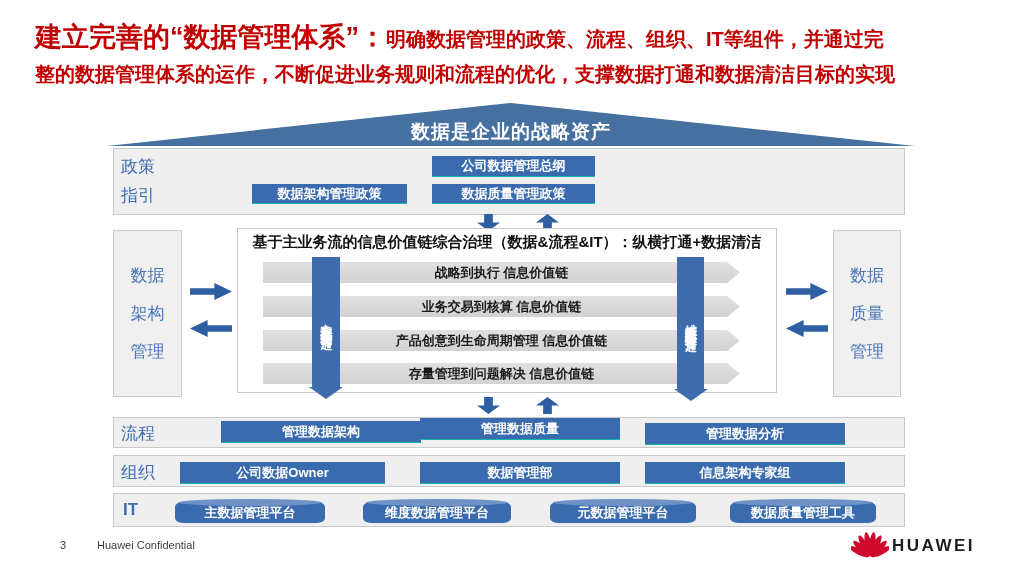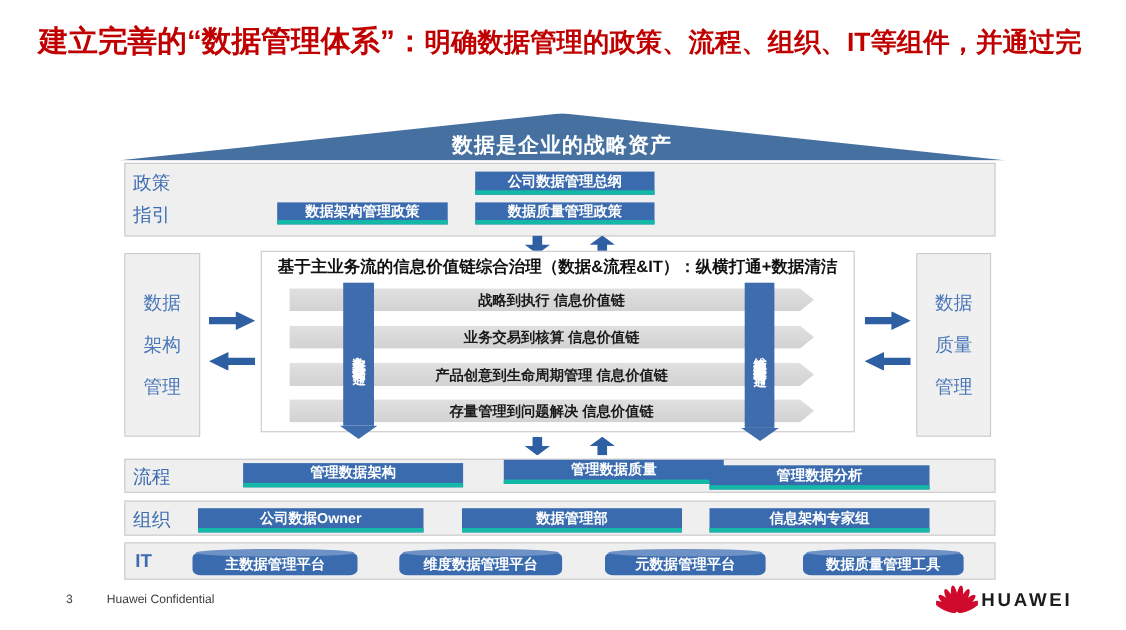--- a/index.html
+++ b/index.html
@@ -3,39 +3,39 @@
 <meta charset="utf-8">
 <style>
   html,body { margin:0; padding:0; background:#fff; }
   body { font-family:"Liberation Sans","DejaVu Sans",sans-serif; }
   .stage { position:relative; width:1024px; height:573px; background:#ffffff; overflow:hidden; }
 
   
   .slide-title { position:absolute; left:35px; top:18px; width:965px; color:#C00000; font-weight:bold; }
   .slide-title .l1 { line-height:38px; white-space:nowrap; }
   .slide-title .lead { font-size:27px; }
-  .slide-title .rest { font-size:24px; }
+  .slide-title .rest { font-size:20px; }
   .slide-title .l2 { font-size:20px; line-height:26px; margin-top:1px; white-space:nowrap; }
 
   
   .roof { position:absolute; left:107px; top:103px; width:808px; height:43px;
           background:#45709F; clip-path:polygon(0 100%, 50% 0, 100% 100%); }
   .roof-label { position:absolute; left:0; right:0; bottom:1px; text-align:center;
                 color:#fff; font-size:19px; font-weight:bold; letter-spacing:1px; }
 
   
   .band { position:absolute; left:113px; width:792px; background:#EFEFEF;
           border:1px solid #C9C9C9; box-sizing:border-box; }
   .side-panel { position:absolute; width:69px; background:#F0F0F0; border:1px solid #CBCBCB;
                 box-sizing:border-box; display:flex; flex-direction:column; justify-content:center;
                 align-items:center; gap:15px; color:#4A76B8; font-size:17px; }
   .band-label { position:absolute; color:#3E6CB0; font-size:17px; }
 
   
-  .bluebox { position:absolute; background:#3A6BAE; border-bottom:4px solid #14b8a6;
+  .bluebox { position:absolute; background:#3A6BAE; border-bottom:1px solid #14b8a6;
              color:#fff; font-size:13px; font-weight:600; display:flex;
              align-items:center; justify-content:center; box-sizing:border-box; }
 
   
   .center-box { position:absolute; left:237px; top:228px; width:540px; height:165px;
                 background:#fff; border:1px solid #C9C9C9; box-sizing:border-box; }
   .center-title { position:absolute; left:237px; top:233px; width:540px; text-align:center;
                   color:#111; font-size:15px; font-weight:bold; white-space:nowrap; }
   .chev-bar { position:absolute; left:263px; width:477px; height:21px;
               background:linear-gradient(#E0E0E0,#D2D2D2);
@@ -72,20 +72,21 @@
 </style>
 </head>
 <body>
 
 <div class="stage">
 
   <div class="slide-title">
     <div class="l1">
       <span class="lead">建立完善的“数据管理体系”：</span><span class="rest">明确数据管理的政策、流程、组织、IT等组件，并通过完</span>
     </div>
+    <div class="l2">整的数据管理体系的运作，不断促进业务规则和流程的优化，支撑数据打通和数据清洁目标的实现</div>
   </div>
 
   <div class="roof">
     <div class="roof-label">数据是企业的战略资产</div>
   </div>
 
   <div class="band" style="top:148px;height:67px;"></div>
   <div class="band-label" style="left:121px;top:155px;">政策</div>
   <div class="band-label" style="left:121px;top:184px;">指引</div>
   <div class="bluebox" style="left:432px;top:156px;width:163px;height:21px;">公司数据管理总纲</div>
@@ -128,21 +129,21 @@
     <span class="ribbon-text">维度数据在报告打通</span>
   </div>
   <div class="ribbon-tip" style="left:673.5px;top:389px;"></div>
 
   <div class="ar ar-down" style="left:477px;top:397px;width:23px;height:17px;"></div>
   <div class="ar ar-up" style="left:536px;top:397px;width:23px;height:17px;"></div>
 
   <div class="band" style="top:417px;height:31px;"></div>
   <div class="band-label" style="left:121px;top:422px;">流程</div>
   <div class="bluebox" style="left:180px;top:421px;width:200px;height:22px;margin-left:41px;">管理数据架构</div>
-  <div class="bluebox" style="left:420px;top:418px;width:200px;height:22px;margin-left:38px;">管理数据质量</div>
+  <div class="bluebox" style="left:420px;top:418px;width:200px;height:22px;">管理数据质量</div>
   <div class="bluebox" style="left:645px;top:423px;width:200px;height:22px;">管理数据分析</div>
 
   <div class="band" style="top:455px;height:32px;"></div>
   <div class="band-label" style="left:121px;top:461px;">组织</div>
   <div class="bluebox" style="left:180px;top:462px;width:205px;height:22px;">公司数据Owner</div>
   <div class="bluebox" style="left:420px;top:462px;width:200px;height:22px;">数据管理部</div>
   <div class="bluebox" style="left:645px;top:462px;width:200px;height:22px;">信息架构专家组</div>
 
   <div class="band" style="top:493px;height:34px;"></div>
   <div class="band-label" style="left:123px;top:500px;font-weight:bold;">IT</div>

